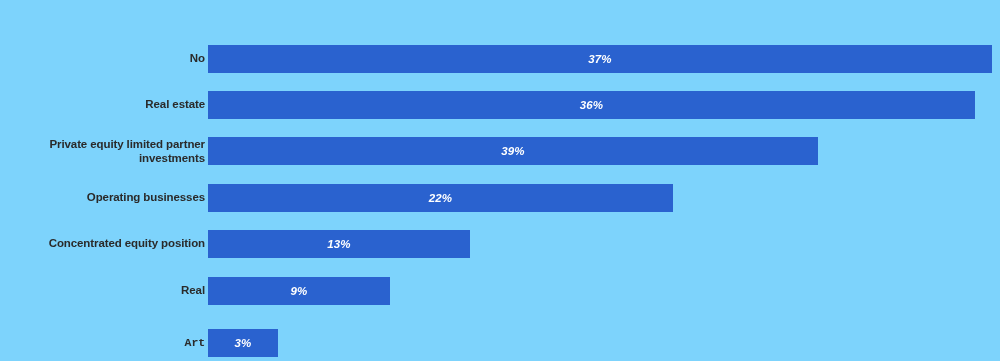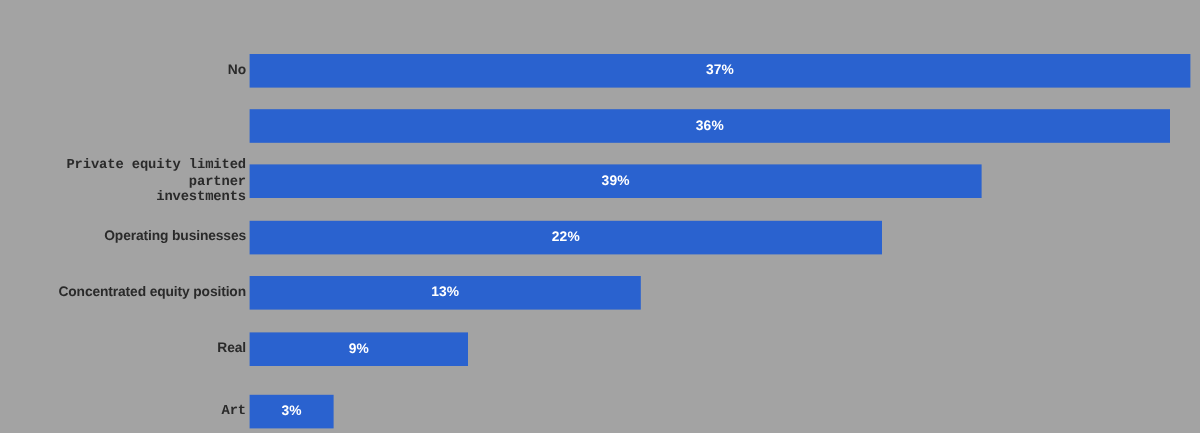--- a/index.html
+++ b/index.html
@@ -74,68 +74,70 @@
     justify-content: center;
   }
 
   .bar-value {
     color: #ffffff;
     font-size: 11.5px;
     font-weight: 600;
     letter-spacing: 0.1px;
     white-space: nowrap;
     pointer-events: none;
+    font-style: italic;
   }
 </style>
 </head>
 <body style="background: rgb(248, 247, 243);">
 
-<div id="chart-root" style="background: #a3a3a3;">
+<div id="chart-root" style="background: #7dd3fc;">
   <div class="plot-area">
 
     <div class="bar-row" style="top:45px;">
       <div class="cat-label" style="color: rgb(42, 42, 42);">No</div>
       <div class="bar-track">
         <div class="bar" style="width: 784px; background: rgb(42, 98, 207);">
           <span class="bar-value" style="color: rgb(255, 255, 255);">37%</span>
         </div>
       </div>
     </div>
 
     <div class="bar-row" style="top:91px;">
+      <div class="cat-label" style="color: rgb(42, 42, 42);">Real estate</div>
       <div class="bar-track">
         <div class="bar" style="width: 767px; background: rgb(42, 98, 207);">
           <span class="bar-value" style="color: rgb(255, 255, 255); text-align: center;">36%</span>
         </div>
       </div>
     </div>
 
     <div class="bar-row" style="top:137px;">
-      <div class="cat-label" style="color: rgb(42, 42, 42); font-family: Liberation Mono, monospace;">Private equity limited partner
+      <div class="cat-label" style="color: rgb(42, 42, 42);">Private equity limited partner
 investments</div>
       <div class="bar-track">
         <div class="bar" style="width: 610px; background: rgb(42, 98, 207);">
           <span class="bar-value" style="color: rgb(255, 255, 255);">39%</span>
         </div>
       </div>
     </div>
 
     <div class="bar-row" style="top:184px;">
       <div class="cat-label" style="color: rgb(42, 42, 42);">Operating businesses</div>
       <div class="bar-track">
-        <div class="bar" style="width: 527px; background: rgb(42, 98, 207);">
+        <div class="bar" style="width: 465px; background: rgb(42, 98, 207);">
           <span class="bar-value" style="color: rgb(255, 255, 255);">22%</span>
         </div>
       </div>
     </div>
 
     <div class="bar-row" style="top:230px;">
       <div class="cat-label" style="color: rgb(42, 42, 42);">Concentrated equity position</div>
       <div class="bar-track">
-        <div class="bar" style="width: 326px; background: rgb(42, 98, 207);">
+        <div class="bar" style="width: 262px; background: rgb(42, 98, 207);">
           <span class="bar-value" style="color: rgb(255, 255, 255);">13%</span>
         </div>
       </div>
     </div>
 
     <div class="bar-row" style="top:277px;">
       <div class="cat-label" style="color: rgb(42, 42, 42);">Real</div>
       <div class="bar-track">
         <div class="bar" style="width: 182px; background: rgb(42, 98, 207);">
           <span class="bar-value" style="color: rgb(255, 255, 255);">9%</span>

